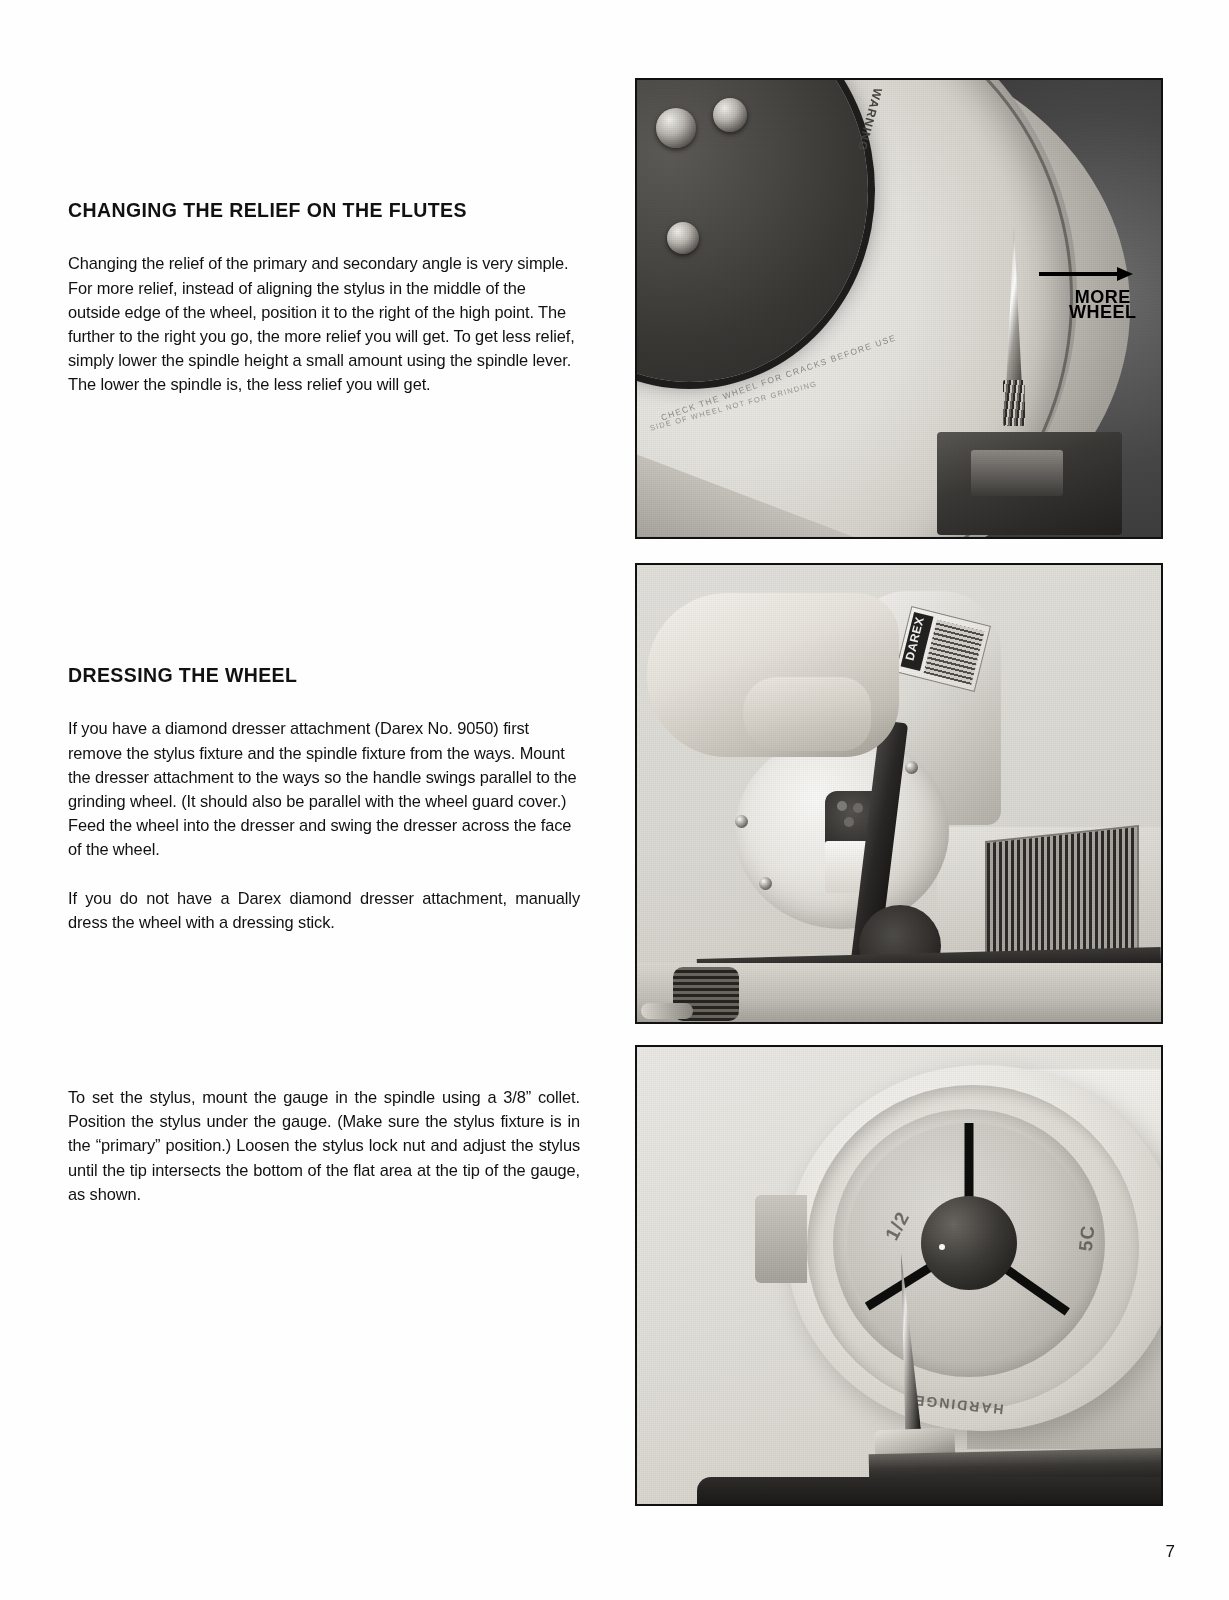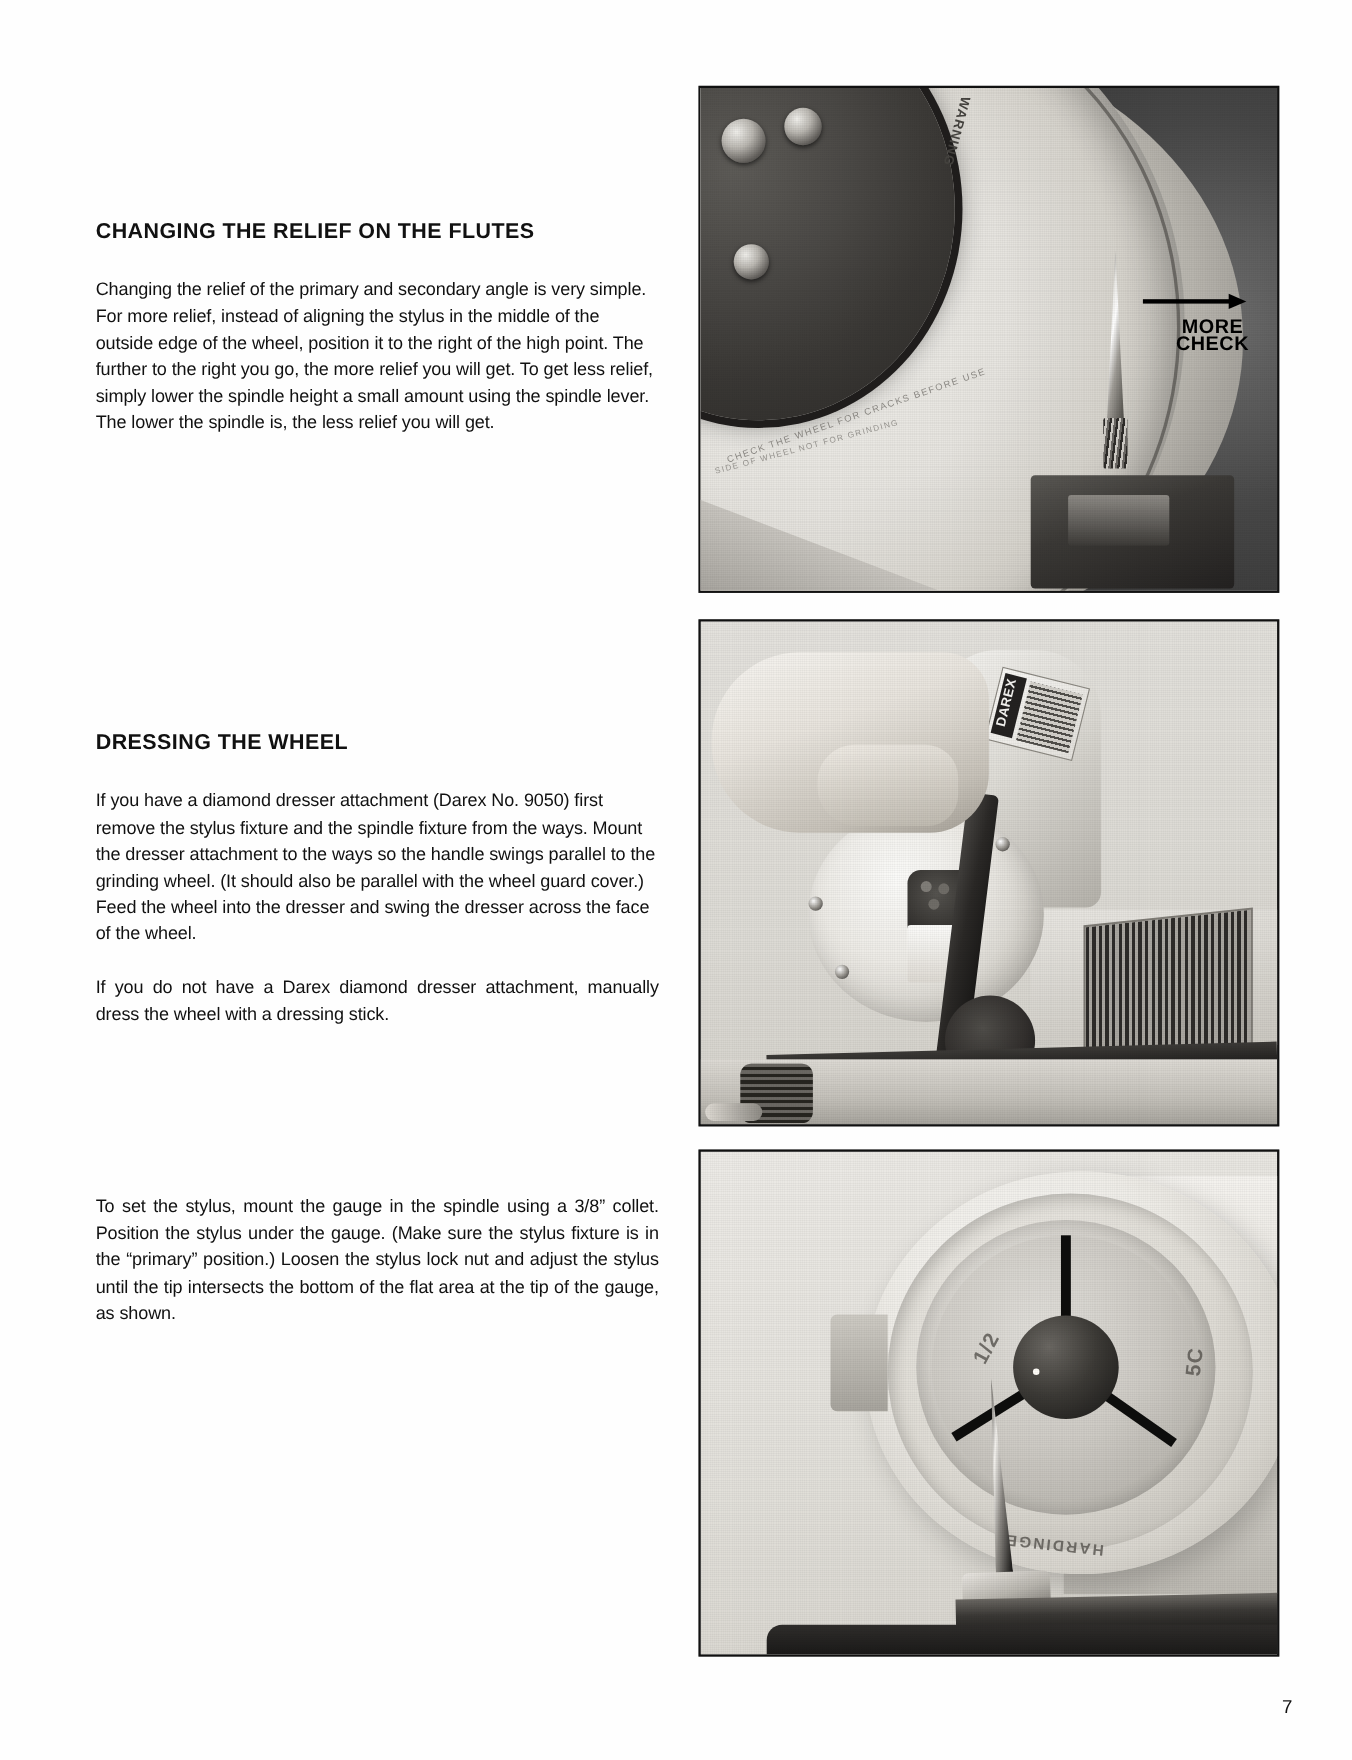--- a/index.html
+++ b/index.html
@@ -19,21 +19,20 @@
     overflow: hidden;
   }
 
   
   .text-col {
     position: absolute;
     left: 68px;
     top: 0;
     width: 512px;
     height: 1244px;
-    margin-left: 19px;
   }
   .section { position: absolute; width: 512px; }
   .section-1 { top: 200px; }
   .section-2 { top: 665px; }
   .section-3 { top: 1085px; }
 
   h2.heading {
     font-size: 19.5px;
     font-weight: bold;
     letter-spacing: 0.4px;
@@ -429,21 +428,21 @@
         <div class="tip"></div>
         <div class="thread"></div>
       </div>
       <div class="p1-clamp"></div>
       <div class="p1-arrow">
         <div class="shaft"></div>
         <div class="head"></div>
       </div>
       <div class="p1-label">
         <div>MORE</div>
-        <div>CHECK</div>
+        <div>WHEEL</div>
       </div>
       <div class="grain"></div>
     </div>
   </div>
 
   <div class="photo photo-2">
     <div class="ph">
       <div class="p2-bg"></div>
       <div class="p2-table"></div>
       <div class="p2-grate"></div>

